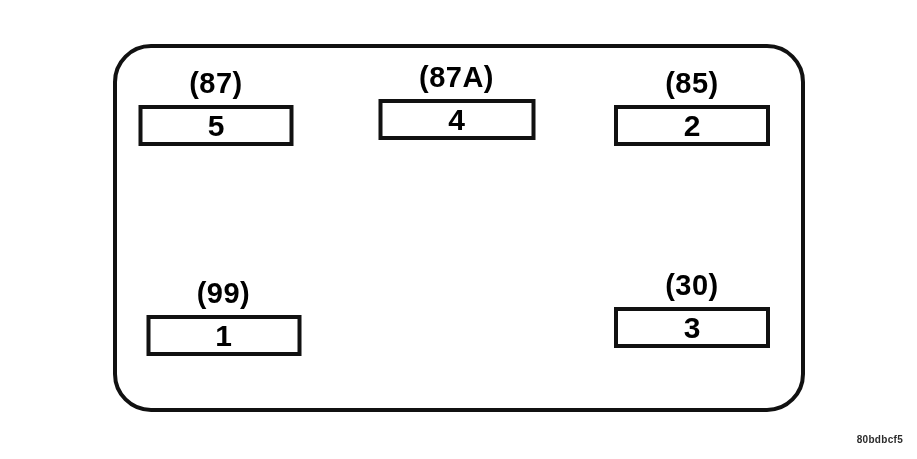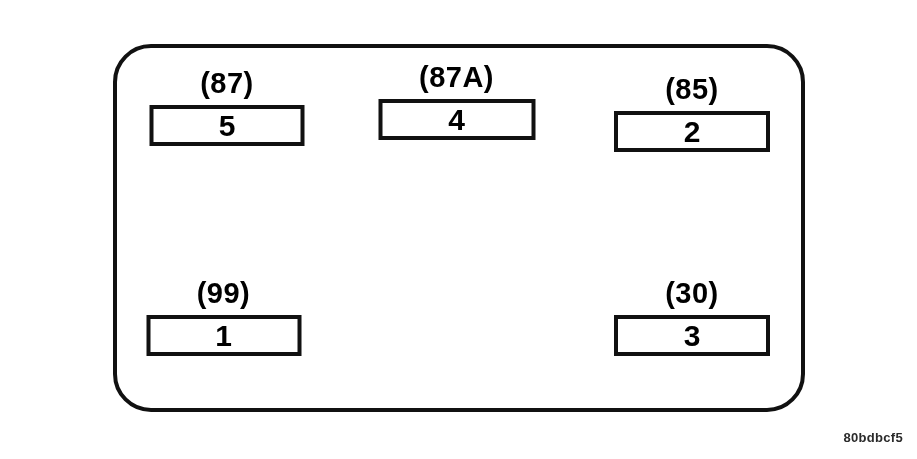--- a/index.html
+++ b/index.html
@@ -57,62 +57,62 @@
     font-size: 30px;
     font-weight: bold;
     color: #000000;
     line-height: 1;
   }
   
   #figure-ref {
     position: absolute;
     right: 14px;
     bottom: 14px;
-    font-size: 13px;
+    font-size: 10px;
     font-weight: bold;
     color: #2b2b2b;
     letter-spacing: 0.3px;
   }
 </style>
 </head>
 <body>
 
 <div id="stage">
 
   <div id="relay-body" style="border-color: rgb(17, 17, 17); background: rgb(255, 255, 255);"></div>
 
-  <div class="terminal" style="left: 227px; top: 69px; transform: translateX(-50%);">
+  <div class="terminal" style="left: 216px; top: 69px; transform: translateX(-50%);">
     <div class="terminal-label">(87)</div>
     <div class="terminal-box" style="width: 155px; height: 41px;">
       <span class="terminal-number">5</span>
     </div>
   </div>
 
   <div class="terminal" style="left: 456.5px; top: 63px; transform: translateX(-50%);">
     <div class="terminal-label">(87A)</div>
     <div class="terminal-box" style="width: 157px; height: 41px;">
       <span class="terminal-number">4</span>
     </div>
   </div>
 
-  <div class="terminal" style="left: 692px; top: 69px; transform: translateX(-50%); margin-top: 6px;">
+  <div class="terminal" style="left: 692px; top: 69px; transform: translateX(-50%);">
     <div class="terminal-label">(85)</div>
     <div class="terminal-box" style="width: 156px; height: 41px;">
       <span class="terminal-number">2</span>
     </div>
   </div>
 
   <div class="terminal" style="left: 223.5px; top: 279px; transform: translateX(-50%);">
     <div class="terminal-label">(99)</div>
     <div class="terminal-box" style="width: 155px; height: 41px;">
       <span class="terminal-number">1</span>
     </div>
   </div>
 
-  <div class="terminal" style="left: 692px; top: 279px; transform: translateX(-50%);">
+  <div class="terminal" style="left: 692px; top: 271px; transform: translateX(-50%);">
     <div class="terminal-label">(30)</div>
     <div class="terminal-box" style="width: 156px; height: 41px;">
       <span class="terminal-number">3</span>
     </div>
   </div>
 
   <div id="figure-ref">80bdbcf5</div>
 
 </div>
 

